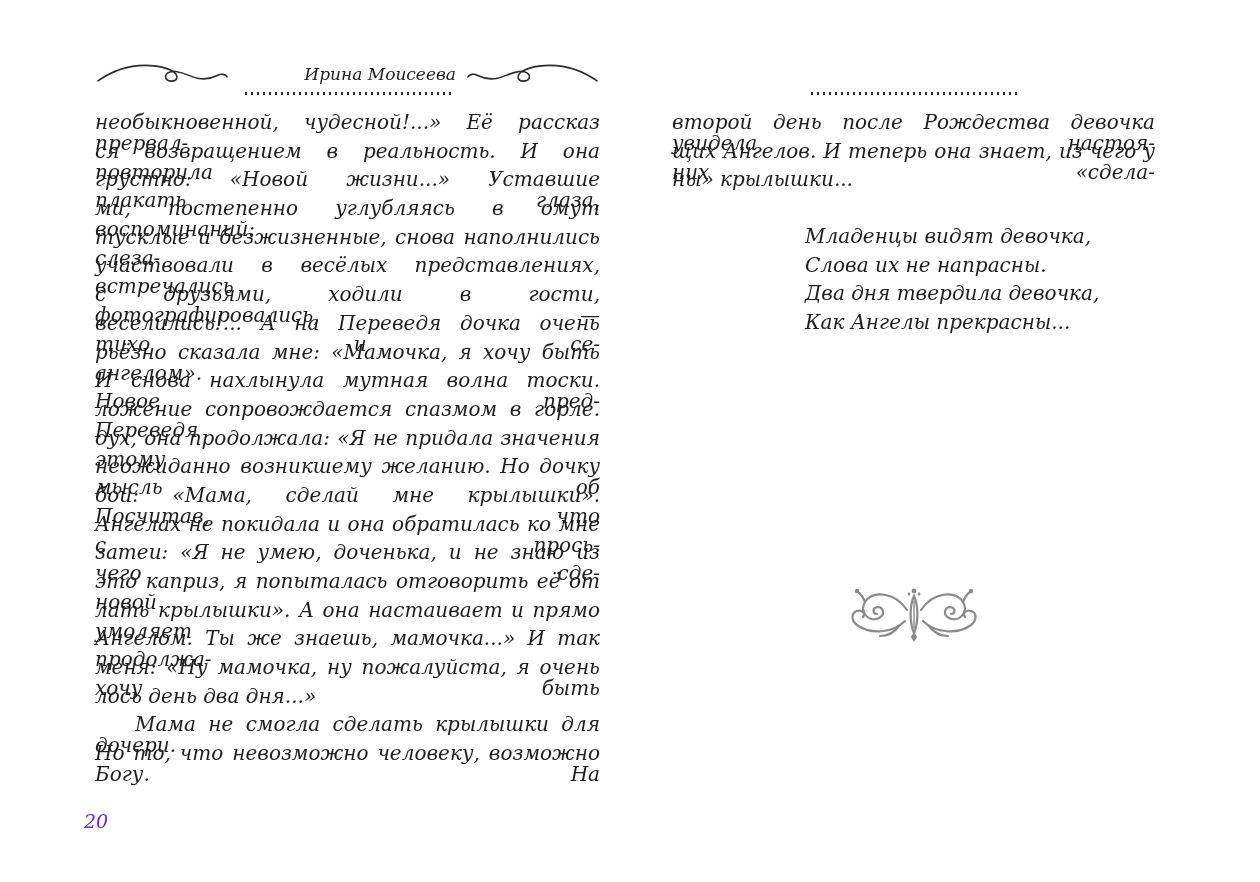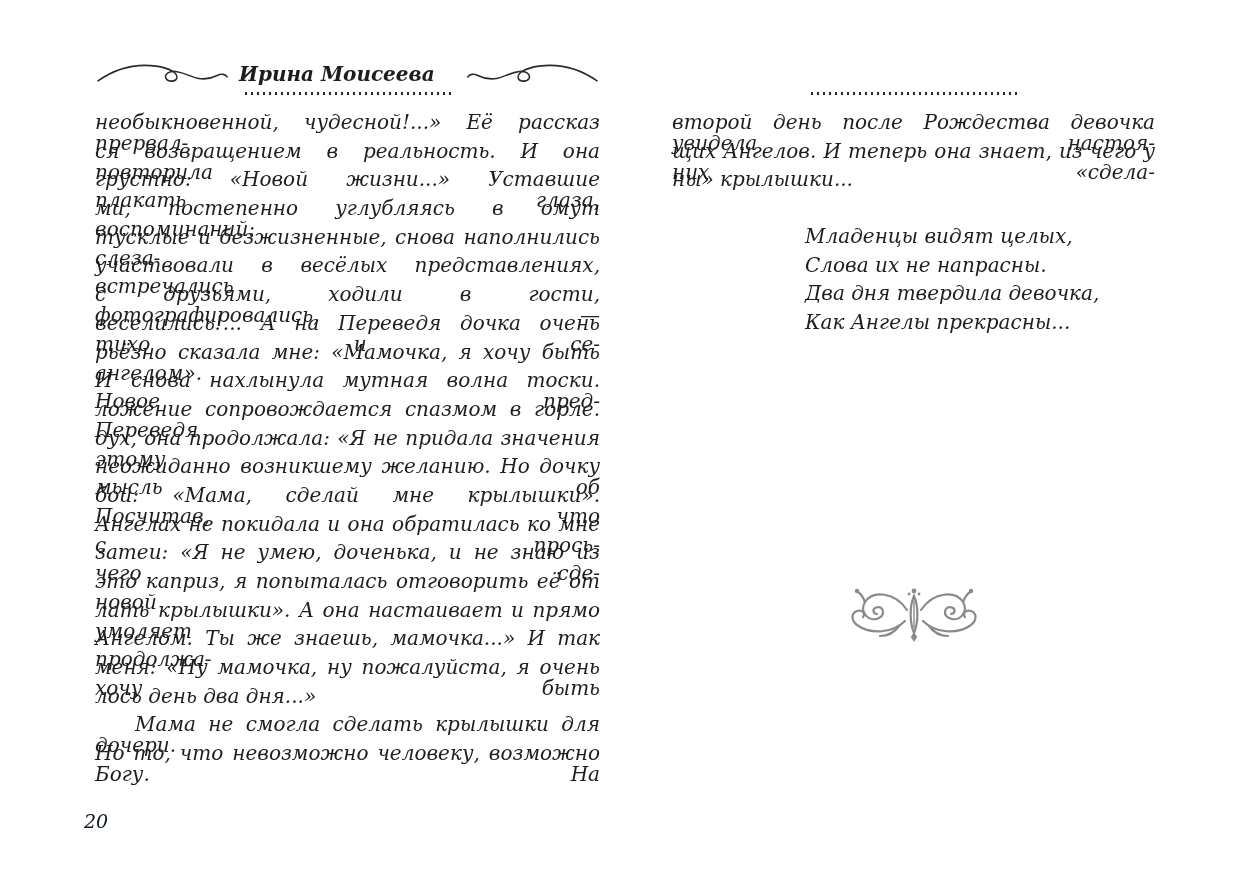--- a/index.html
+++ b/index.html
@@ -11,22 +11,22 @@
   .page.left{left:95px;width:505px;}
   .page.right{left:672px;width:483px;}
 
   .page-header{
     position:absolute;top:58px;left:0;right:0;height:32px;
     display:flex;align-items:center;justify-content:space-between;
   }
   .flourish{flex:0 0 auto;}
   .flourish.mirrored{transform:scaleX(-1);}
   .running-title{
-    flex:1 1 auto;text-align:left;
-    font-style:italic;font-weight:bold;font-size:20px;color:#1d1d1d;
+    flex:1 1 auto;text-align:right;
+    font-style:italic;font-weight:normal;font-size:17px;color:#1d1d1d;
     white-space:nowrap;padding:0 6px;
   }
   .dotted-rule{
     position:absolute;top:92px;left:50%;transform:translateX(-50%);
     width:206px;height:3px;
     background:repeating-linear-gradient(to right,#2b2b2b 0 2px,transparent 2px 6px);
   }
 
   .text-column{
     position:absolute;top:112px;left:0;right:0;
@@ -43,21 +43,21 @@
   .poem{
     position:absolute;top:222px;left:133px;
     font-style:italic;font-size:20px;color:#1e1e1e;
   }
   .poem .poem-line{height:28.7px;line-height:28.7px;white-space:nowrap;}
 
   .ornament{position:absolute;top:583px;left:50%;transform:translateX(-50%);}
 
   .page-number{
     position:absolute;left:84px;top:810px;
-    font-style:italic;font-size:19px;color:#0f172a;
+    font-style:italic;font-size:19px;color:#6d28d9;
   }
 </style>
 </head>
 <body>
 
 <div>
 
   <section class="page left">
     <header class="page-header">
       <svg class="flourish" width="138" height="30" viewBox="0 0 140 30">
@@ -97,21 +97,21 @@
   </section>
 
   <section class="page right">
     <div class="dotted-rule"></div>
     <div class="text-column" id="right-lines">
         <div class="line j">второй день после Рождества девочка увидела настоя-</div>
         <div class="line j">щих Ангелов. И теперь она знает, из чего у них «сдела-</div>
         <div class="line">ны» крылышки...</div>
       </div>
     <div class="poem" id="poem">
-        <div class="poem-line">Младенцы видят целых,</div>
+        <div class="poem-line">Младенцы видят девочка,</div>
         <div class="poem-line">Слова их не напрасны.</div>
         <div class="poem-line">Два дня твердила девочка,</div>
         <div class="poem-line">Как Ангелы прекрасны...</div>
       </div>
 
     <svg class="ornament" width="150" height="62" viewBox="0 0 150 62">
       <g stroke="#8a8a8a" fill="none" stroke-width="2.2" stroke-linecap="round">
 
         <path d="M75,13 C70.5,23 70.5,39 75,50 C79.5,39 79.5,23 75,13 Z"></path>
         <path d="M75,18 L75,45" stroke-width="1.4"></path>

